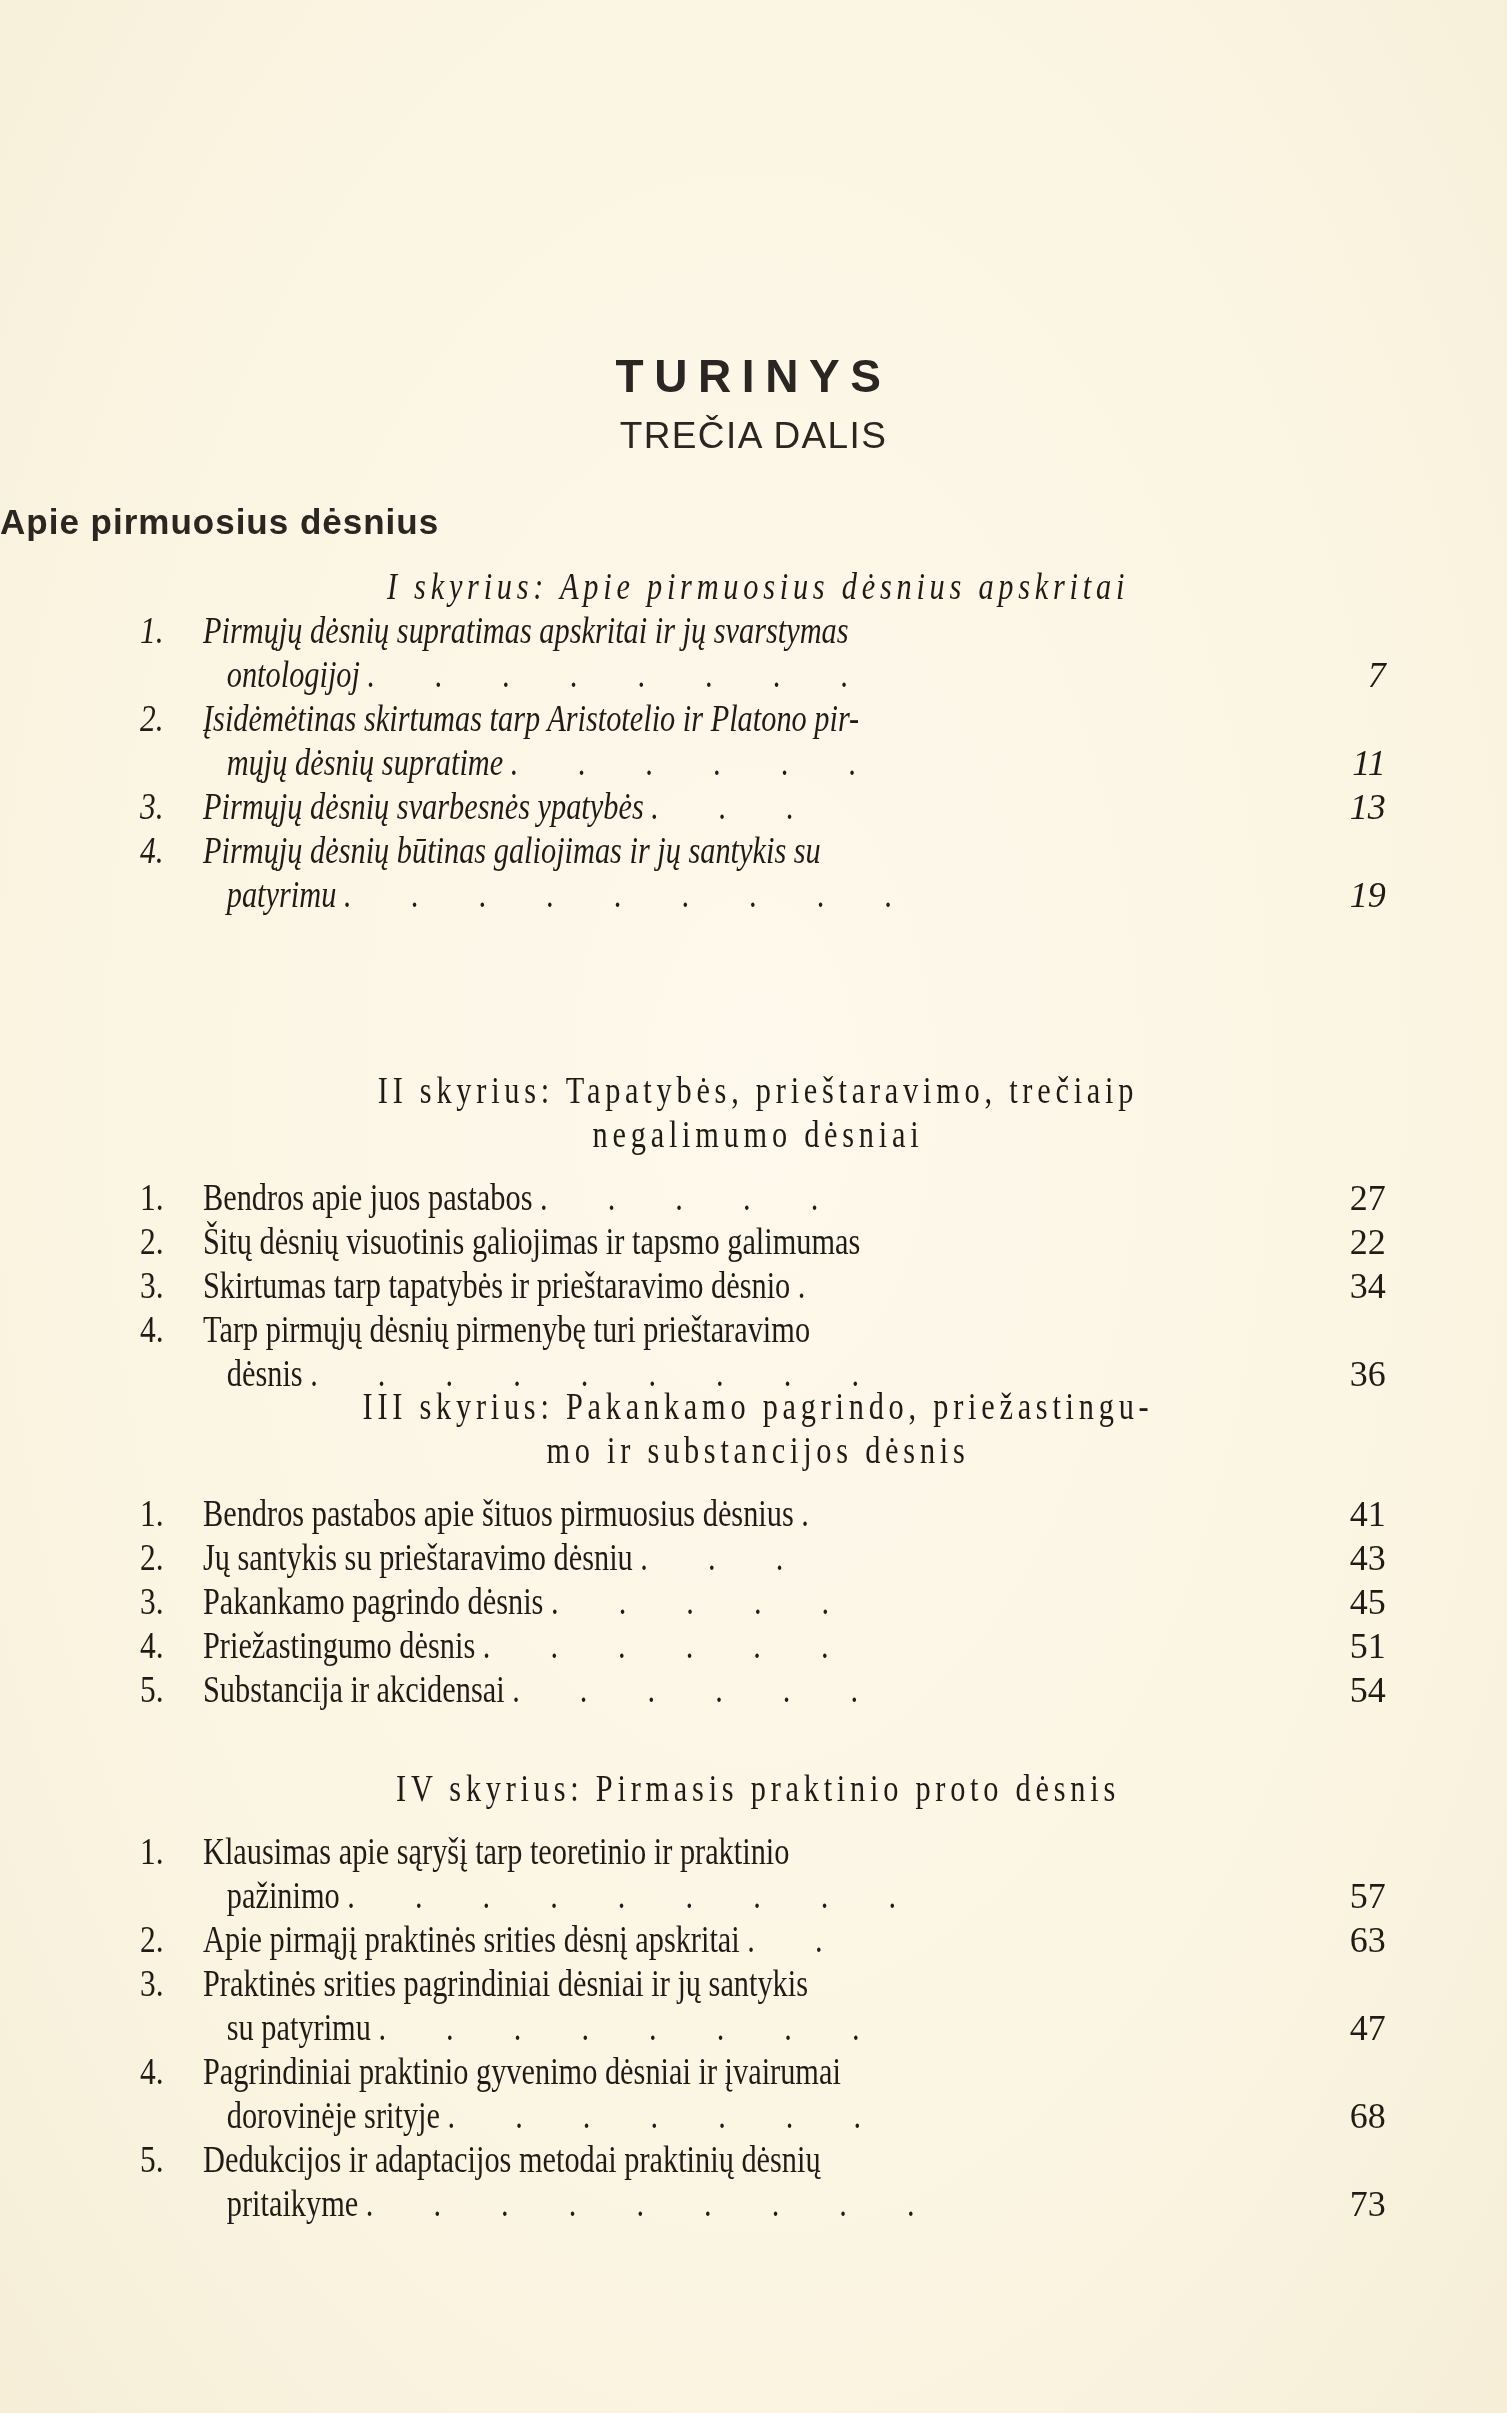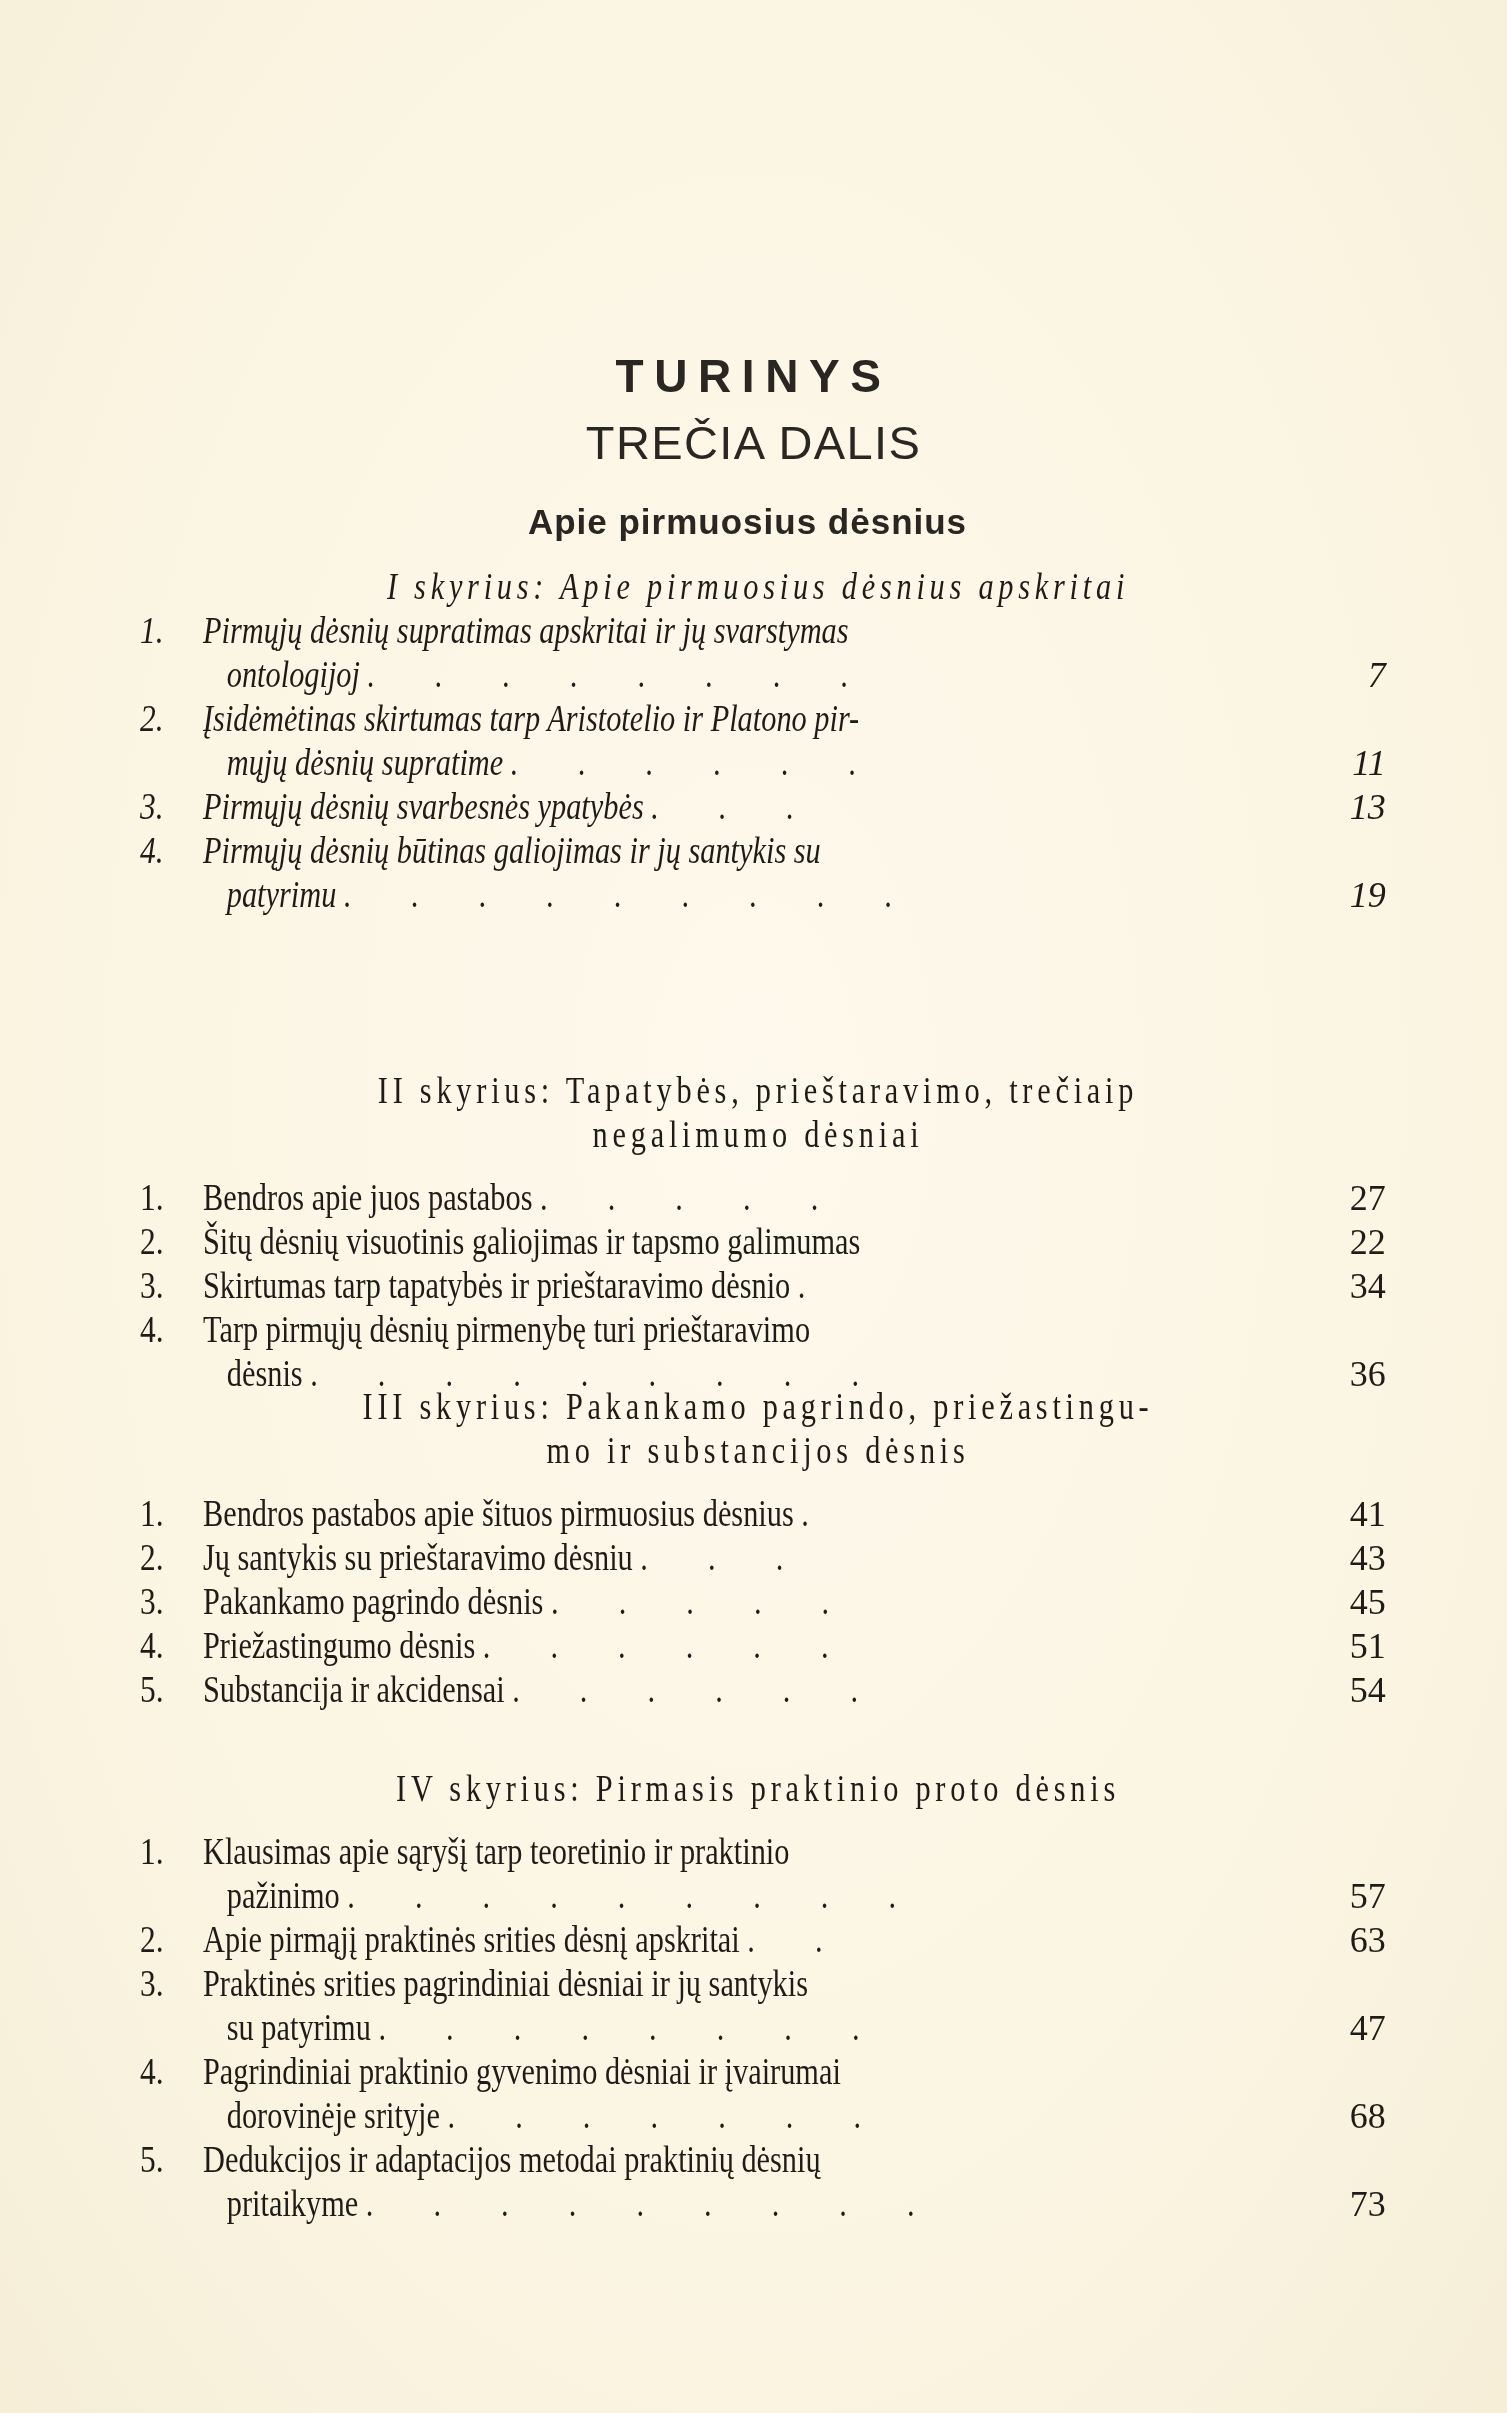--- a/index.html
+++ b/index.html
@@ -34,29 +34,29 @@
       letter-spacing: 10.6px;
       color: #2a2622;
       margin-top: 40px;
     }
     .part {
       position: absolute;
       top: 415px;
       left: 0; right: 0;
       text-align: center;
       font-family: "Liberation Sans", "DejaVu Sans", sans-serif;
-      font-size: 47px;
+      font-size: 37px;
       letter-spacing: 1.4px;
       color: #2a2622;
     }
     .part-subtitle {
       position: absolute;
       top: 502px;
       left: 0; right: 12px;
-      text-align: center;
+      text-align: left;
       font-family: "Liberation Sans", "DejaVu Sans", sans-serif;
       font-weight: bold;
       font-size: 35px;
       letter-spacing: 1px;
       color: #2a2622;
     }
     .chapter {
       position: absolute;
       left: 140px;
       width: 1236px;

